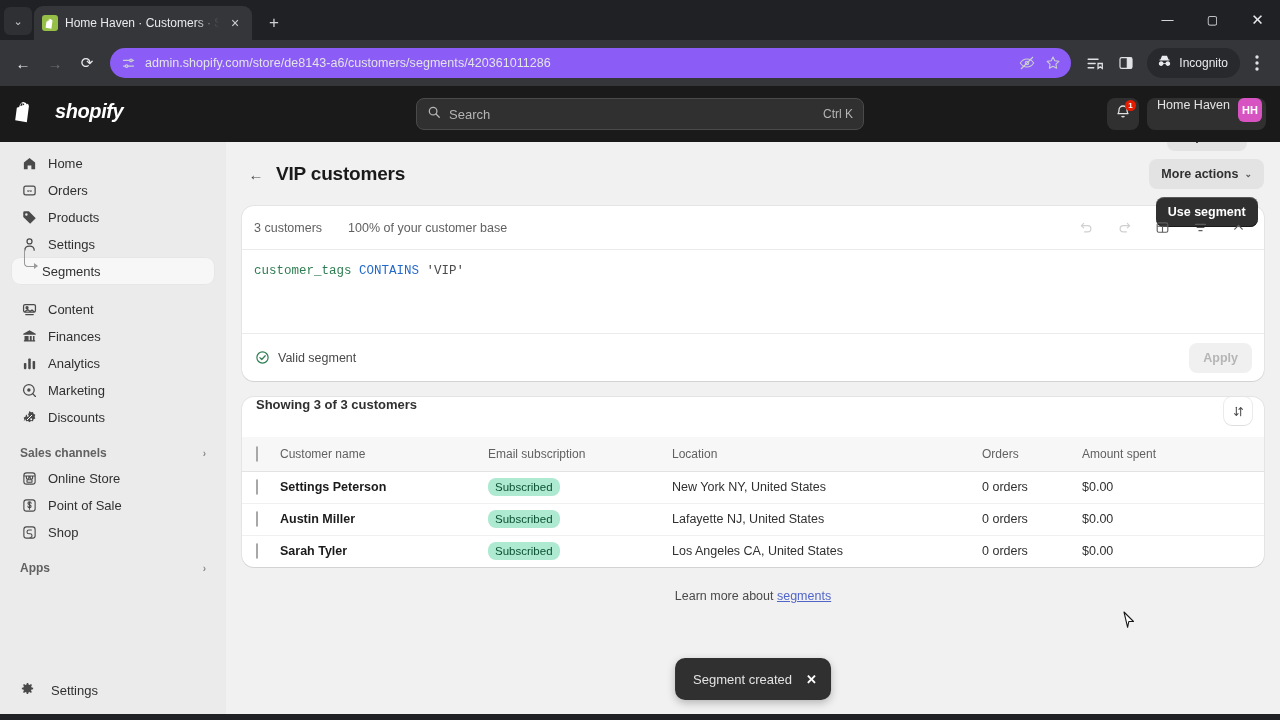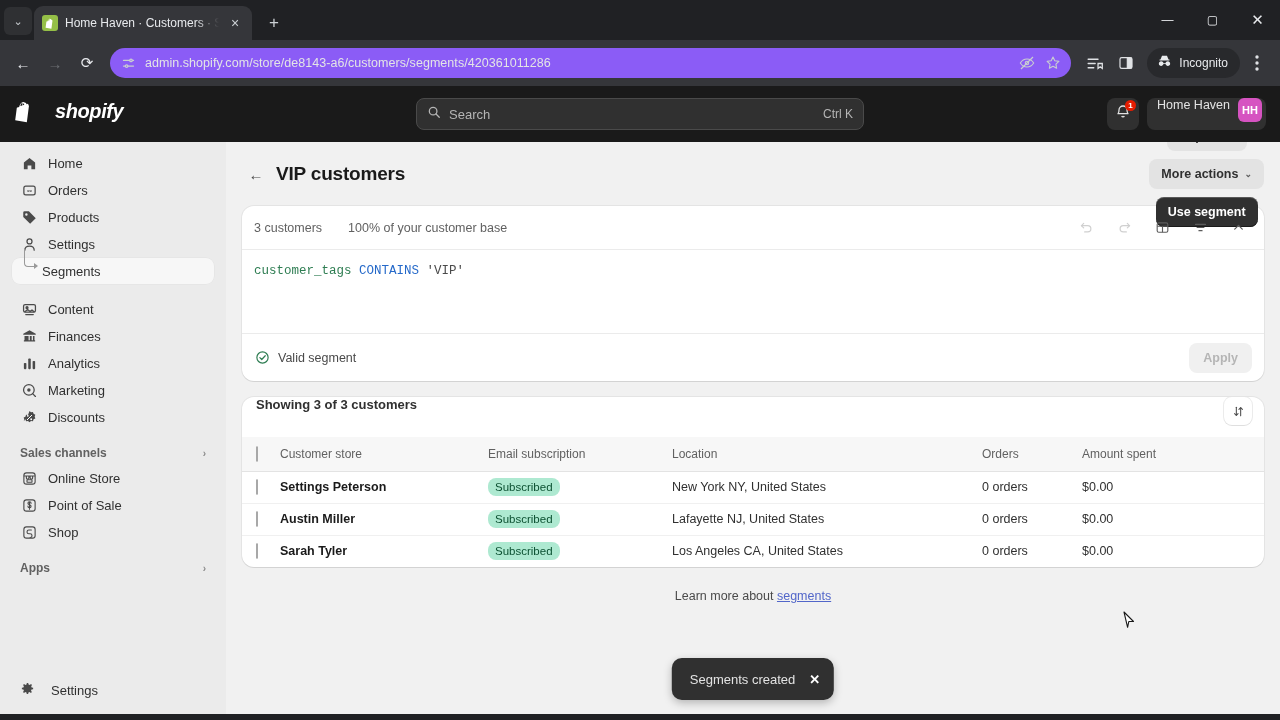--- a/index.html
+++ b/index.html
@@ -589,21 +589,21 @@
                   <polyline points="12.8,8.2 16,5 19.2,8.2"></polyline>
               </svg>
             </div>
           </div>
           <table>
             <thead>
               <tr>
                 <th class="col-cb">
                   <span class="cb"></span>
                 </th>
-                <th class="col-name">Customer store</th>
+                <th class="col-name">Customer name</th>
                 <th class="col-email">Email subscription</th>
                 <th class="col-loc">Location</th>
                 <th class="col-orders">Orders</th>
                 <th>Amount spent</th>
               </tr>
             </thead>
             <tbody>
               <tr>
                 <td class="col-cb"><span class="cb"></span></td>
                 <td class="cust-name">Settings Peterson</td>
@@ -630,21 +630,21 @@
               </tr>
             </tbody>
           </table>
         </div>
 
         <div class="learn">
           <span>Learn more about </span><a>segments</a>
         </div>
 
         <div class="toast">
-          <span class="tx">Segments created</span>
+          <span class="tx">Segment created</span>
           <span>✕</span>
         </div>
 
         <svg class="cursor" viewBox="0 0 12 18">
           <path d="M1 1l9.5 9.5H5.8l-1.2 5.8z" fill="#fff" stroke="#1a1a1a" stroke-width="1.1" stroke-linejoin="round"></path>
         </svg>
       </div>
     </div>
   </div>
   <div class="scroll-bottom"></div>

